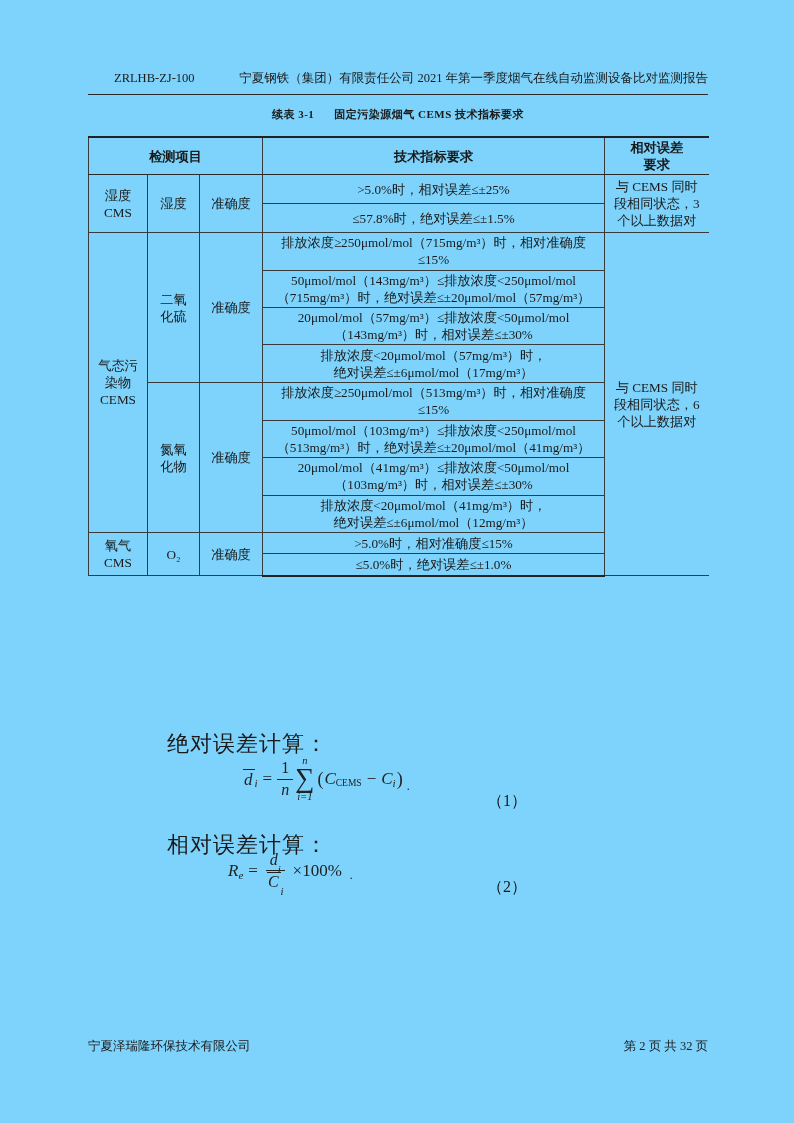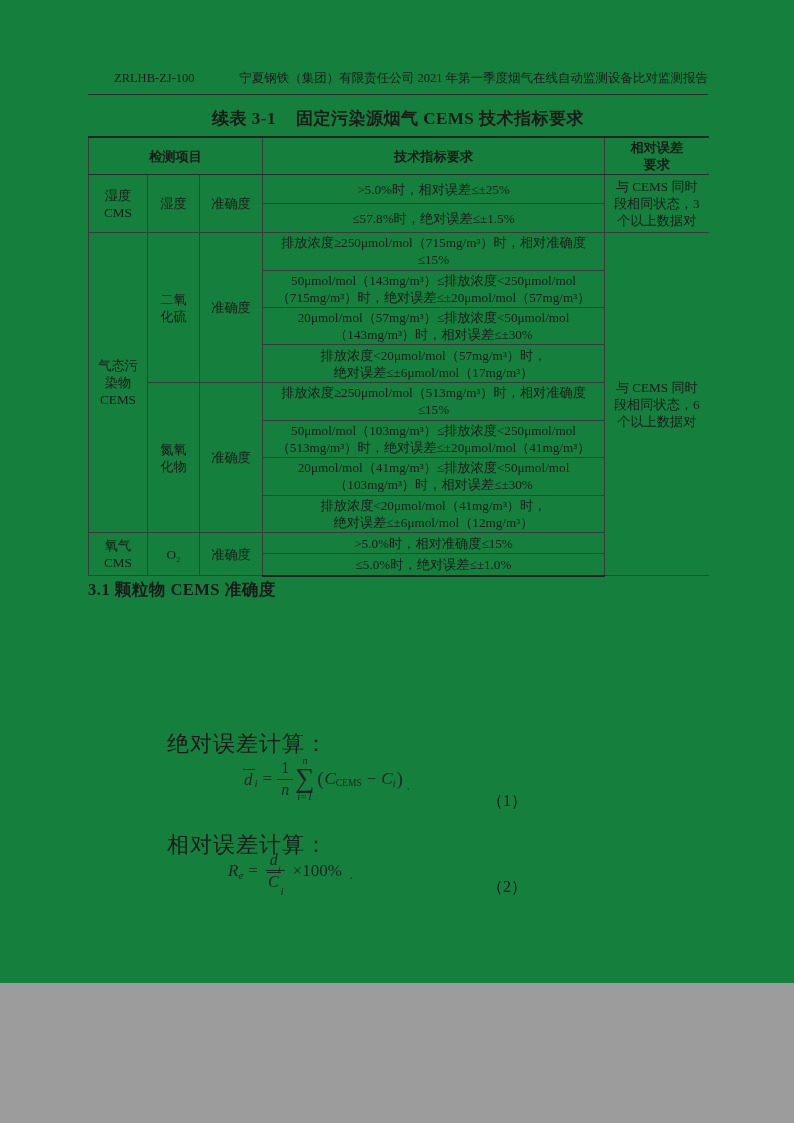--- a/index.html
+++ b/index.html
@@ -1,33 +1,33 @@
 <!DOCTYPE html>
 <html><head>
 <meta charset="utf-8">
 <style>
   * { margin:0; padding:0; box-sizing:border-box; }
   html,body { background:#9c9c9c; }
   .page {
-    position:relative; width:794px; height:983px; margin:0 auto;
-    background:#15803d; color:#1a1a1a;
+    position:relative; width:794px; height:1123px; margin:0 auto;
+    background:#7dd3fc; color:#1a1a1a;
     font-family:"Liberation Serif","DejaVu Serif",serif;
     overflow:hidden;
   }
   
   .doc-header {
     position:absolute; left:88px; top:71px; width:620px;
     display:flex; justify-content:space-between; align-items:flex-end;
     font-size:12.5px; line-height:1.25;
     border-bottom:1.6px solid #2a2a2a; padding:0 0 7px 26px;
   }
   
   .caption {
     position:absolute; left:88px; top:107px; width:620px;
-    text-align:center; font-weight:bold; font-size:17px; letter-spacing:.5px;
+    text-align:center; font-weight:bold; font-size:11px; letter-spacing:.5px;
   }
   .caption .cap-label { margin-right:20px; }
   
   table.cems {
     position:absolute; left:88px; top:136px; width:620px;
     border-collapse:collapse; table-layout:fixed;
     font-size:13.2px; line-height:1.3; text-align:center;
   }
   table.cems td {
     border:1px solid #3a3a3a; padding:1px 2px;
@@ -170,21 +170,20 @@
       <td rowspan="2">O₂</td>
       <td rowspan="2">准确度</td>
       <td>&gt;5.0%时，相对准确度≤15%</td>
     </tr>
     <tr class="last" style="height:22px">
       <td>≤5.0%时，绝对误差≤±1.0%</td>
     </tr>
   </tbody>
     </table>
 
-  <div class="sec-heading">3.1 颗粒物 CEMS 准确度</div>
 
   <div class="f-label lbl-abs">绝对误差计算：</div>
   <div class="formula formula-abs">
     <span class="ovl var">d</span>
       <sub class="ssub var">i</sub>
     <span class="op">=</span>
     <span class="frac">
       <span class="fnum">1</span>
       <span class="fden var">n</span>
     </span>

